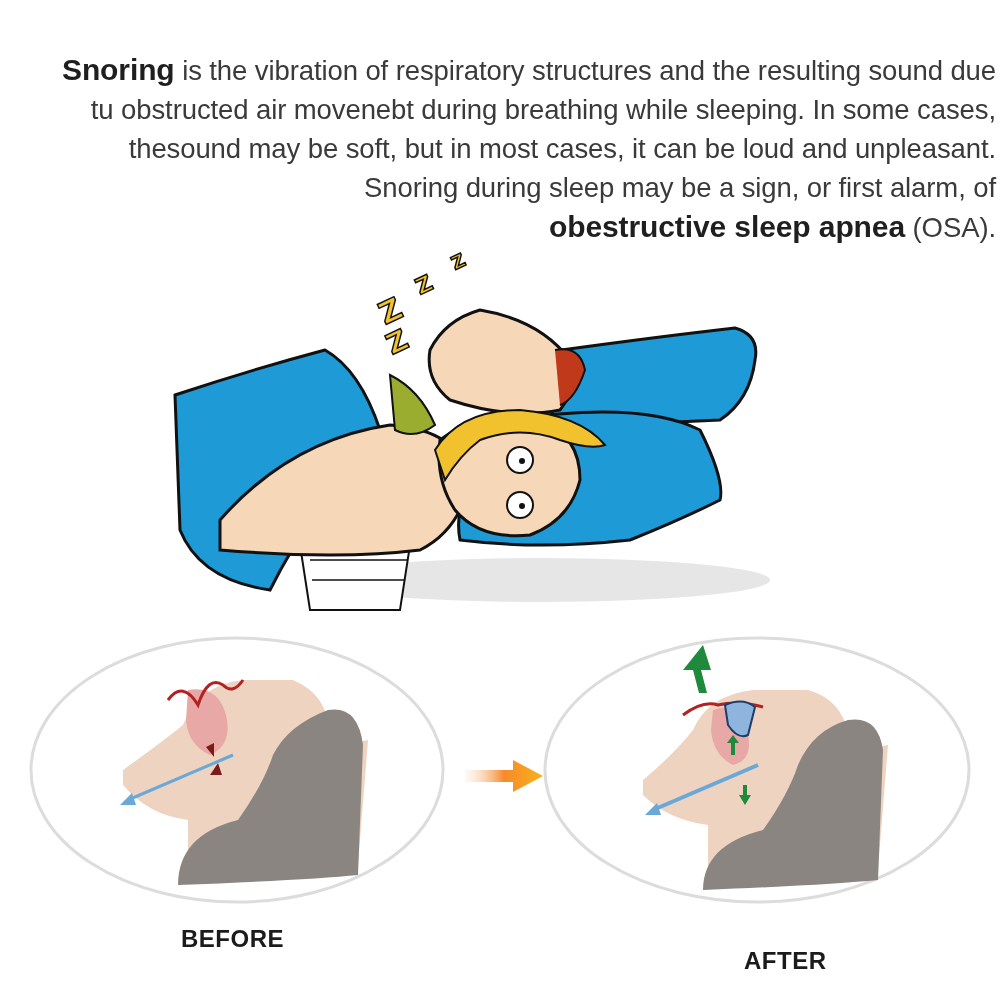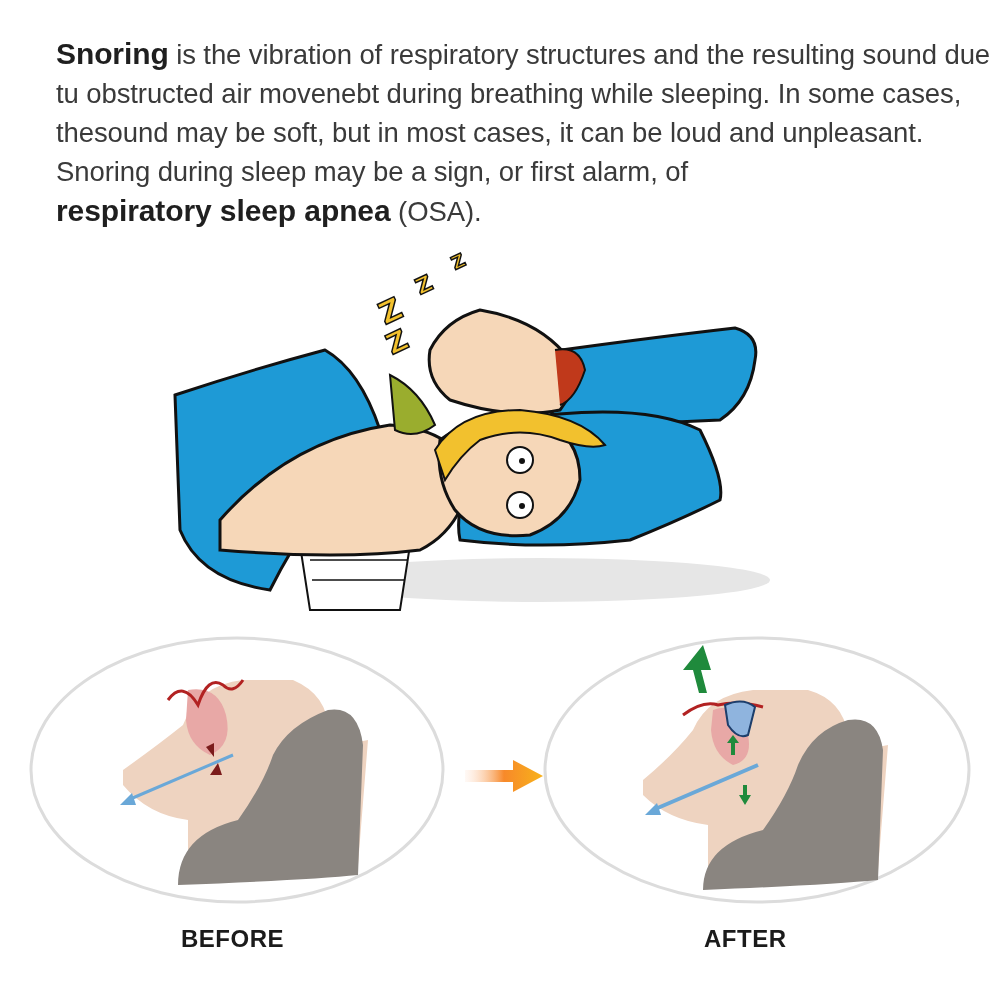--- a/index.html
+++ b/index.html
@@ -1,35 +1,35 @@
 <!DOCTYPE html>
 <html><head>
 <meta charset="utf-8">
 <style>
   html, body { margin:0; padding:0; background:#ffffff; }
   body { width:1000px; height:1000px; position:relative; overflow:hidden;
          font-family:"Liberation Sans", "DejaVu Sans", sans-serif; color:#333; }
-  .intro { position:absolute; left:56px; top:34px; width:940px;
-           font-size:27.5px; line-height:39px; color:#3a3a3a; letter-spacing:-0.1px; }
+  .intro { position:absolute; left:56px; top:50px; width:940px;
+           font-size:27.5px; line-height:39px; color:#3a3a3a; letter-spacing:-0.1px;text-align:right; }
   .intro b { color:#1f1f1f; font-weight:bold; font-size:30px; }
   .cartoon { position:absolute; left:160px; top:250px; width:620px; height:370px; }
   .panel { position:absolute; top:635px; }
   .panel.before { left:28px; width:418px; height:270px; }
   .panel.after { left:543px; width:428px; height:270px; }
   .arrow { position:absolute; left:465px; top:757px; width:80px; height:38px; }
   .label { position:absolute; top:925px; font-size:24px; font-weight:bold;
            color:#1b1b1b; letter-spacing:0.5px; }
   .label.before { left:181px; }
-  .label.after { left:704px; }
+  .label.after { left:744px;margin-top:22px; }
 </style>
 </head>
 <body>
 
 <div class="intro">
-  <b>Snoring</b><span> is the vibration of respiratory structures and the resulting sound due tu obstructed air movenebt during breathing while sleeping.</span><span> In some cases, thesound may be soft, but in most cases, it can be loud and unpleasant. Snoring during sleep may be a sign, or first alarm, of </span><br><b>respiratory sleep apnea</b><span> (OSA).</span>
+  <b>Snoring</b><span> is the vibration of respiratory structures and the resulting sound due tu obstructed air movenebt during breathing while sleeping.</span><span> In some cases, thesound may be soft, but in most cases, it can be loud and unpleasant. Snoring during sleep may be a sign, or first alarm, of </span><br><b>obestructive sleep apnea</b><span> (OSA).</span>
 </div>
 
 <svg class="cartoon" viewBox="0 0 620 370">
   <ellipse cx="380" cy="330" rx="230" ry="22" fill="#e6e6e6"></ellipse>
 
   <path d="M330 110 Q470 90 575 78 Q600 85 595 110 Q590 150 560 170 Q470 175 400 170 Z" fill="#1e9ad6" stroke="#111" stroke-width="3"></path>
 
   <path d="M350 170 Q480 150 540 180 Q565 230 560 250 Q520 270 470 290 Q380 300 300 290 Q290 240 350 170 Z" fill="#1e9ad6" stroke="#111" stroke-width="3"></path>
 
   <path d="M15 145 Q90 120 165 100 Q200 120 220 180 Q150 260 110 340 Q40 330 20 280 Z" fill="#1e9ad6" stroke="#111" stroke-width="3"></path>

